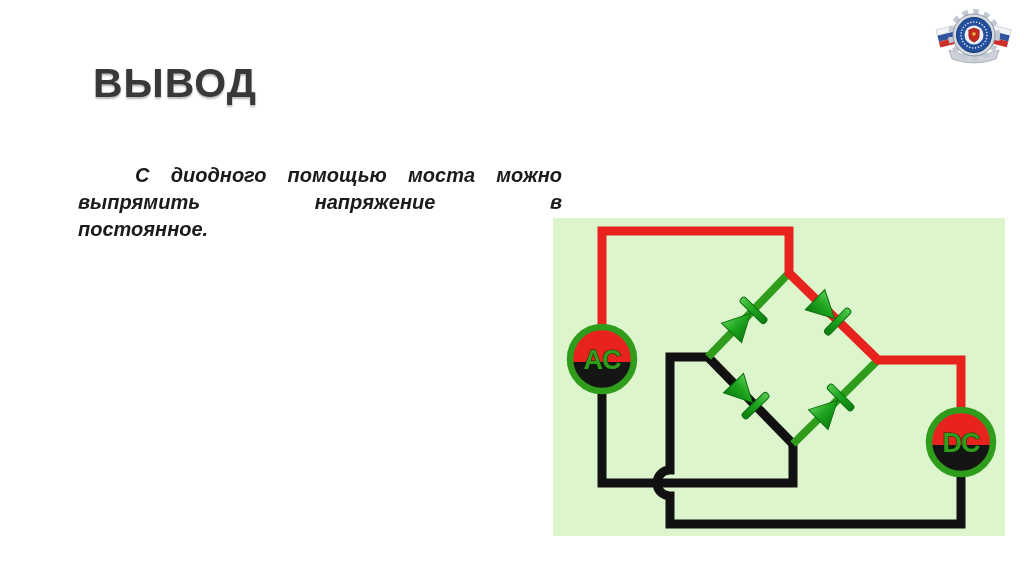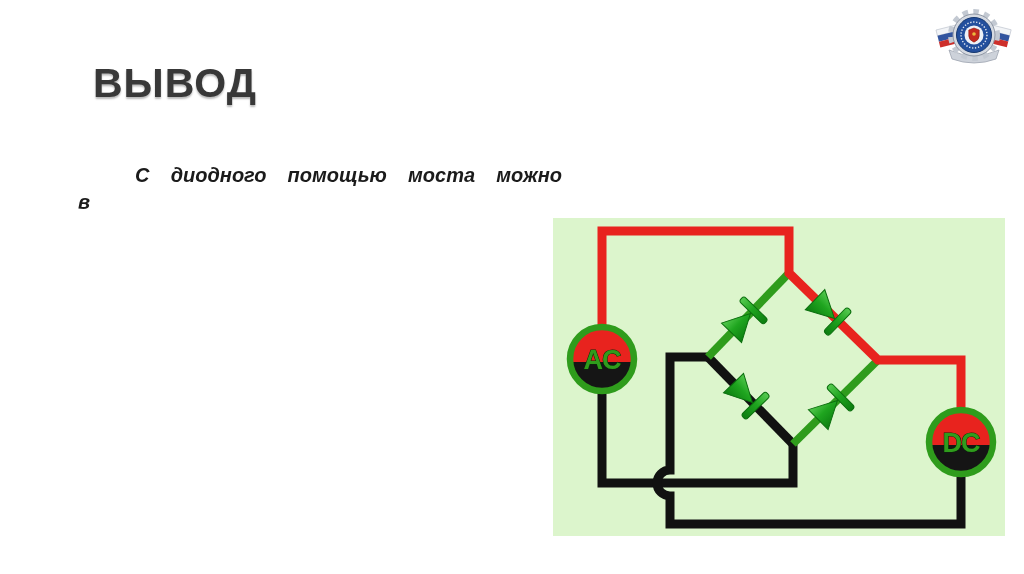--- a/index.html
+++ b/index.html
@@ -53,21 +53,26 @@
   <div class="paragraph">
       <div class="line justify">
         <span class="indent"></span>
         <span>С</span>
         <span>диодного</span>
         <span>помощью</span>
         <span>моста</span>
         <span>можно</span>
       </div>
       <div class="line justify">
+        <span>выпрямить</span>
+        <span>напряжение</span>
         <span>в</span>
+      </div>
+      <div class="line">
+        <span>постоянное.</span>
       </div>
     </div>
 
   <div class="logo">
     <svg viewBox="0 0 82 60">
       <g transform="translate(3,24) rotate(-14)">
         <rect x="0" y="0" width="28" height="6" fill="var(--flag-white)" stroke="#b9bfc9" stroke-width="0.6"></rect>
         <rect x="0" y="6" width="28" height="6" fill="var(--flag-blue)"></rect>
         <rect x="0" y="12" width="28" height="6" fill="var(--flag-red)"></rect>
       </g>

